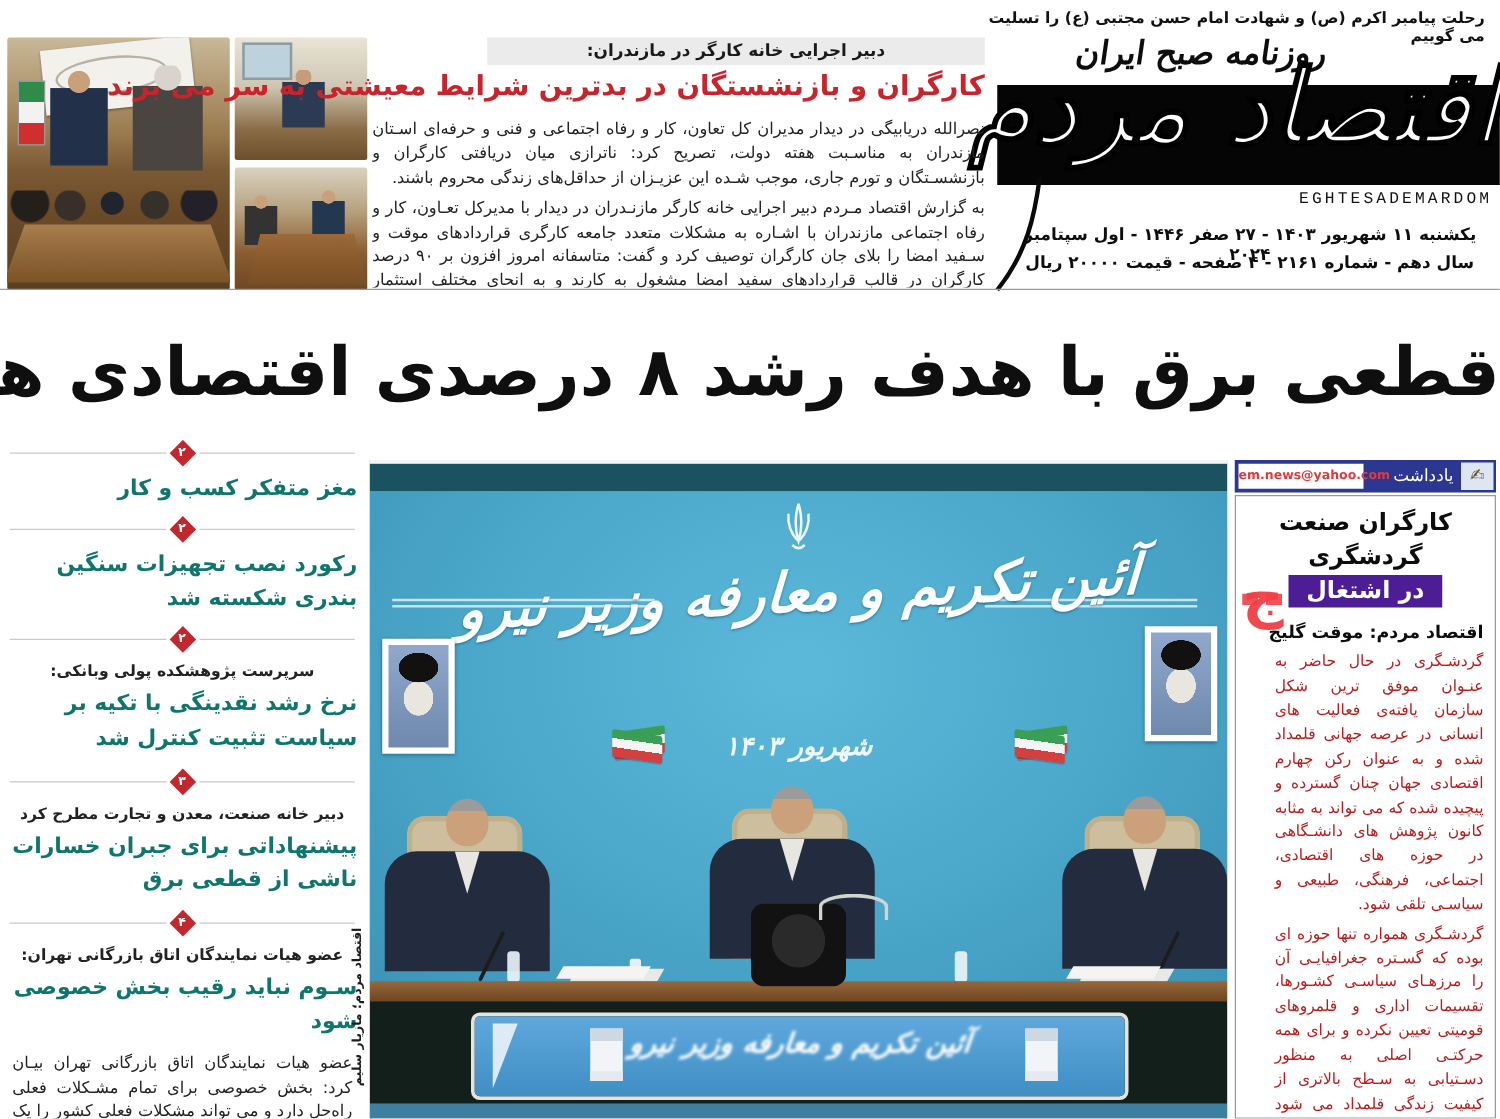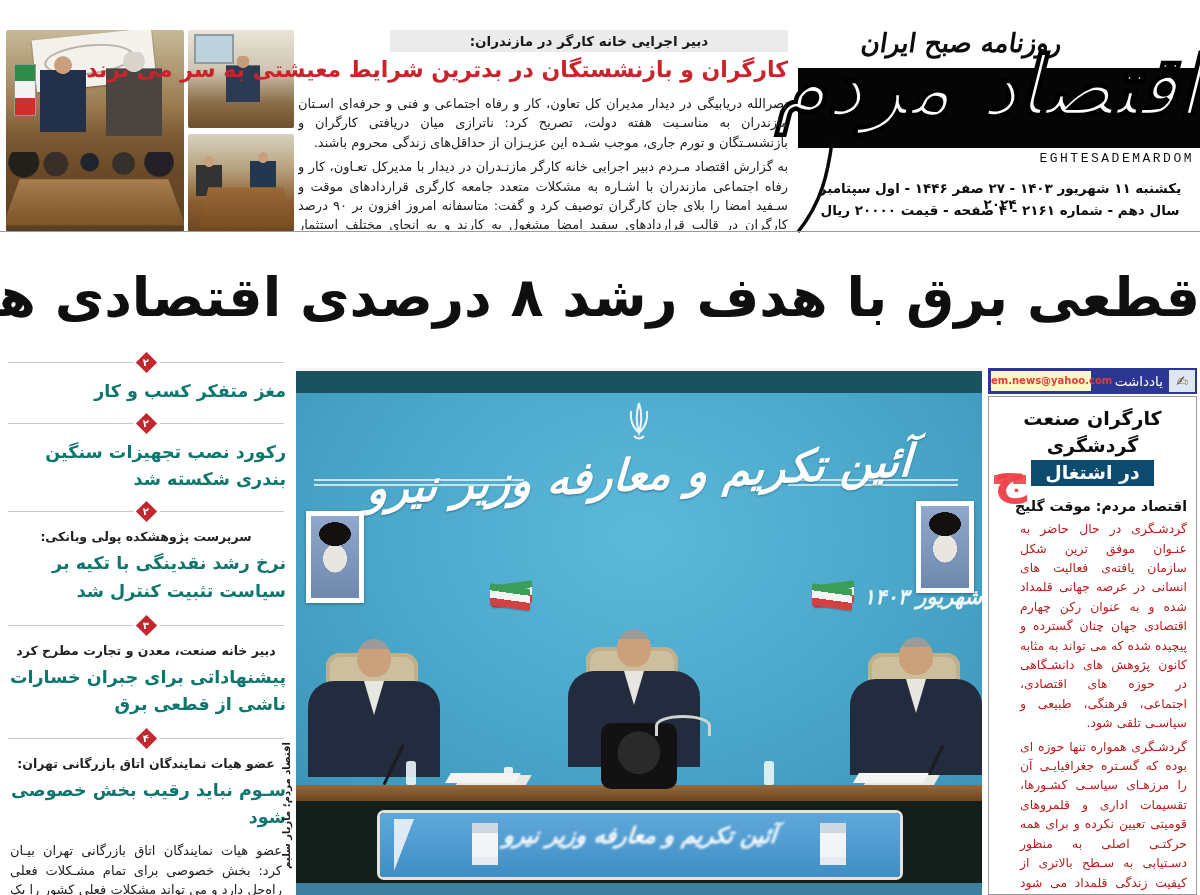--- a/index.html
+++ b/index.html
@@ -77,21 +77,21 @@
   .portrait { position:absolute; width:58px; height:92px; background:#fff; padding:5px; box-shadow:0 1px 3px rgba(0,0,0,.35); }
   .portrait .inner { width:100%; height:100%; background:
       radial-gradient(ellipse 16px 12px at 50% 22%, #13110f 98%, transparent), 
       radial-gradient(ellipse 12px 14px at 50% 52%, #e9e6df 98%, transparent),
       linear-gradient(180deg,#8fa8cc,#6f88ad); }
   .portrait.pl { left:10px; top:140px; } .portrait.pr { right:8px; top:130px; }
   .flagpair { position:absolute; top:212px; width:86px; height:26px; }
   .flagpair .f { position:absolute; width:40px; height:22px; transform:skewY(-8deg); background:linear-gradient(180deg,#3a9e57 32%,#f4f4f4 32% 65%,#d24040 65%); border-radius:2px; box-shadow:0 1px 1px rgba(0,0,0,.25); }
   .flagpair .f+.f { left:44px; top:3px; transform:skewY(8deg); }
   .fp-l { left:150px; } .fp-r { right:128px; }
-  .banner-date { position:absolute; top:214px; left:0; width:100%; text-align:right; font-size:21px; font-weight:bold; font-style:italic; color:#eef7fa; }
+  .banner-date { position:absolute; top:214px; left:0; width:100%; text-align:center; font-size:21px; font-weight:bold; font-style:italic; color:#eef7fa; }
   .chair { position:absolute; width:92px; height:120px; background:#cdbf9d; border-radius:14px 14px 0 0; box-shadow:inset 0 0 0 4px #bfb08c; }
   .man { position:absolute; }
   .man .head { width:34px; height:38px; margin:0 auto; border-radius:50% 50% 46% 46%; background:linear-gradient(180deg,#9b9b9b 0 26%, #caa17b 27%); }
   .man .torso { width:132px; height:96px; margin-top:4px; border-radius:26px 26px 0 0; background:#232c3e; position:relative; }
   .man .torso::before { content:""; position:absolute; left:50%; top:0; margin-left:-10px; width:20px; height:34px; background:#e8e6e0; clip-path:polygon(0 0,100% 0,50% 100%); }
   .mic { position:absolute; width:3px; height:44px; background:#1c1c1c; transform:rotate(26deg); border-radius:2px; }
   .glass { position:absolute; width:9px; height:16px; background:rgba(255,255,255,.85); border-radius:2px; }
   .bottle { position:absolute; width:10px; height:24px; background:rgba(235,245,250,.9); border-radius:3px 3px 2px 2px; }
   .papers { position:absolute; width:70px; height:10px; background:#f4f4f2; transform:skewX(-30deg); box-shadow:12px 2px 0 #e8e8e4; }
   .desk-top { position:absolute; left:0; top:414px; width:100%; height:16px; background:linear-gradient(180deg,#96683c,#6f4620); }
@@ -103,36 +103,37 @@
   .sp1 { left:92px; } .sp2 { right:54px; }
   .camera { position:absolute; left:50%; top:352px; margin-left:-38px; width:76px; height:66px; background:radial-gradient(circle at 50% 45%, #2a2a2a 0 40%, #121212 41%); border-radius:10px; z-index:5; }
   .camera::after { content:""; position:absolute; right:-34px; top:-8px; width:50px; height:18px; border:3px solid #cfd6cf; border-bottom:none; border-radius:50% 50% 0 0; }
   .p-bottombar { left:296px; top:883px; width:686px; height:12px; background:#3c7f9e; }
   .credit { left:281px; top:742px; height:152px; writing-mode:vertical-rl; transform:rotate(180deg); font-size:10px; font-weight:bold; color:#1c1c1c; letter-spacing:.5px; }
 
   
   .note-header { left:988px; top:368px; width:209px; height:26px; background:#2c3792; }
   .pen-box { position:absolute; right:2px; top:2px; width:26px; height:22px; background:#dde7f2; color:#6a4a2a; font-size:14px; text-align:center; line-height:22px; }
   .note-label { position:absolute; right:34px; top:0; height:26px; line-height:26px; color:#fff; font-size:13.5px; font-weight:normal; }
-  .email-box { position:absolute; left:3px; top:3px; width:100px; height:20px; background:#fef9c3; color:#e03a3c; font-size:10px; line-height:20px; text-align:center; direction:ltr; font-weight:bold; }
+  .email-box { position:absolute; left:3px; top:3px; width:100px; height:20px; background:#ffffff; color:#e03a3c; font-size:10px; line-height:20px; text-align:center; direction:ltr; font-weight:bold; }
   .note-box { left:988px; top:396px; width:209px; height:499px; border:1px solid #9a9a9a; padding:8px 9px 0; overflow:hidden; background:#fff; }
   .note-title1 { text-align:center; font-size:19px; font-weight:900; color:#0d0d0d; line-height:1.4; }
   .note-title2-wrap { position:relative; height:34px; margin-top:2px; }
   .wm-dash { position:absolute; left:-4px; right:54px; top:15px; height:9px; background:repeating-linear-gradient(90deg,#ef4046 0 13px, transparent 13px 19px); opacity:.9; }
   .wm-jeem { position:absolute; left:-4px; top:-10px; font-size:46px; font-weight:900; color:#ef4046; opacity:.95; }
   .note-title2 { position:relative; z-index:2; text-align:center; }
-  .note-title2 span { display:inline-block; background:#0c4a6e; color:#fff; font-size:19px; font-weight:900; padding:1px 14px 3px; }
+  .note-title2 span { display:inline-block; background:#4c1d95; color:#fff; font-size:19px; font-weight:900; padding:1px 14px 3px; }
   .note-byline { font-size:14px; font-weight:900; color:#0d0d0d; margin:4px 0 5px; }
   .note-box p { font-size:12.4px; line-height:19.4px; text-align:justify; color:#b91c1c; margin-bottom:4px;margin-left:22px; }
 </style>
 </head>
 <body>
 
 <div class="page">
 
+  <div class="abs condolence">رحلت پیامبر اکرم (ص) و شهادت امام حسن مجتبی (ع) را تسلیت می گوییم</div>
   <div class="abs tagline">روزنامه صبح ایران</div>
   <div class="abs logo-band"></div>
   <div class="abs logo-text">اقتصاد مردم</div>
   <svg class="abs swash" width="50" height="92" viewBox="0 0 50 92">
     <path d="M40 0 C36 30 30 60 6 90" stroke="#0a0a0a" stroke-width="3.5" fill="none"></path>
   </svg>
   <div class="abs logo-latin">EGHTESADEMARDOM</div>
   <div class="abs dateline">یکشنبه ۱۱ شهریور ۱۴۰۳ - ۲۷ صفر ۱۴۴۶ - اول سپتامبر ۲۰۲۴</div>
   <div class="abs infoline">سال دهم - شماره ۲۱۶۱ - ۴ صفحه - قیمت ۲۰۰۰۰ ریال</div>
 

